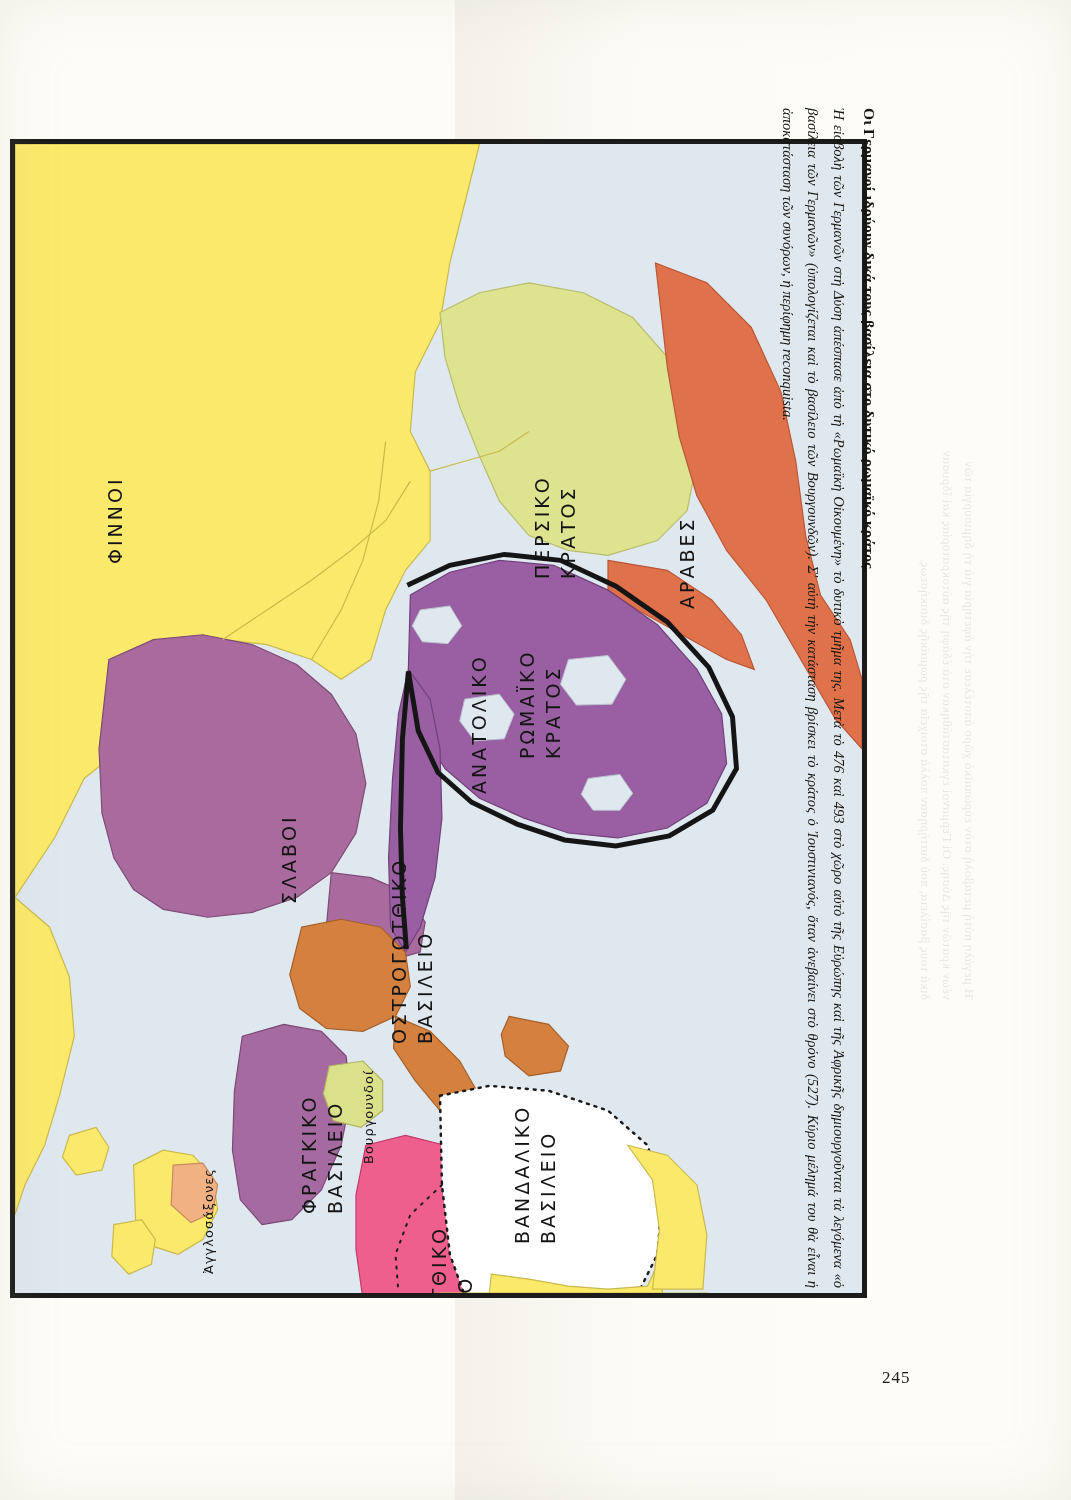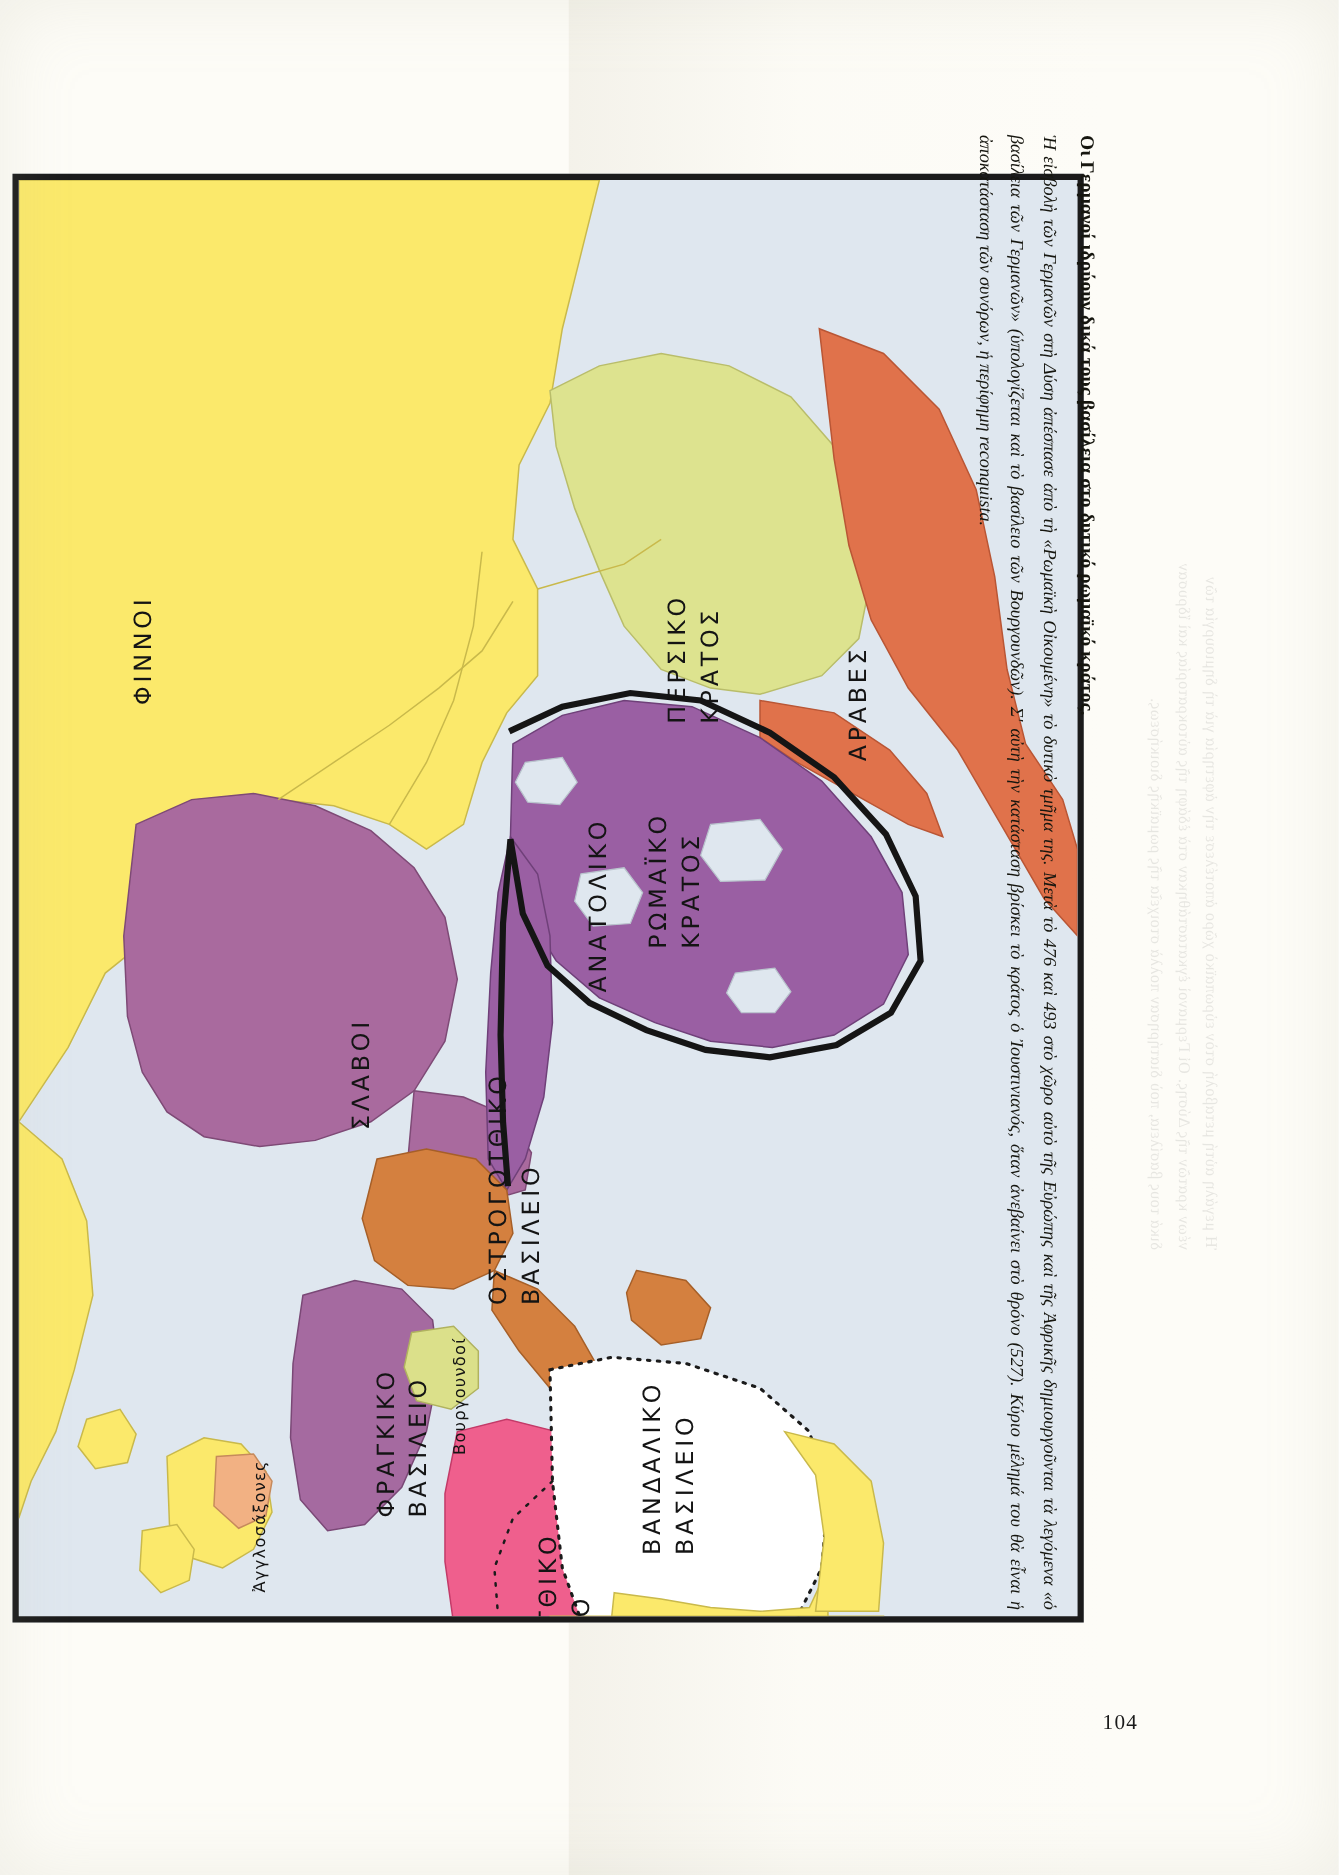--- a/index.html
+++ b/index.html
@@ -234,16 +234,16 @@
 ΒΑΣΙΛΕΙΟ</div>
     <div class="maplabel small" style="left:345px; top:1020px;">Βουργουνδοί</div>
     <div class="maplabel small" style="left:185px; top:1130px;">Ἀγγλοσάξονες</div>
   </div>
 
   <div id="caption">
     <p class="cap-title">Οι Γερμανοί ιδρύουν δικά τους βασίλεια στο δυτικό ρωμαϊκό κράτος.</p>
     <p class="cap-body">Ἡ εἰσβολὴ τῶν Γερμανῶν στὴ Δύση ἀπέσπασε ἀπὸ τὴ «Ρωμαϊκὴ Οἰκουμένη» τὸ δυτικὸ τμῆμα της. Μετὰ τὸ 476 καὶ 493 στὸ χῶρο αὐτὸ τῆς Εὐρώπης καὶ τῆς Ἀφρικῆς δημιουργοῦνται τὰ λεγόμενα «ὁ βασίλεια τῶν Γερμανῶν» (ὑπολογίζεται καὶ τὸ βασίλειο τῶν Βουργουνδῶν). Σ' αὐτὴ τὴν κατάσταση βρίσκει τὸ κράτος ὁ Ἰουστινιανός, ὅταν ἀνεβαίνει στὸ θρόνο (527). Κύριο μέλημά του θὰ εἶναι ἡ ἀποκατάσταση τῶν συνόρων, ἡ περίφημη reconquista.</p>
   </div>
 
-  <div id="page-number">104</div>
+  <div id="page-number">245</div>
 
   <div id="paper-edge-shadow"></div>
 </div>
 
 </body></html>

